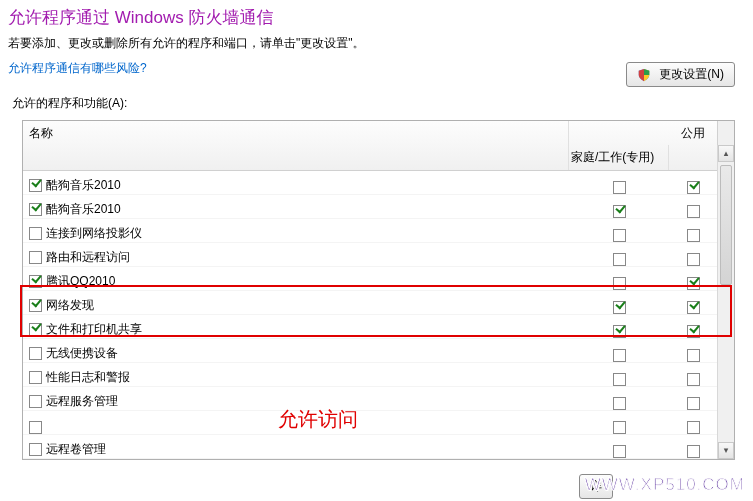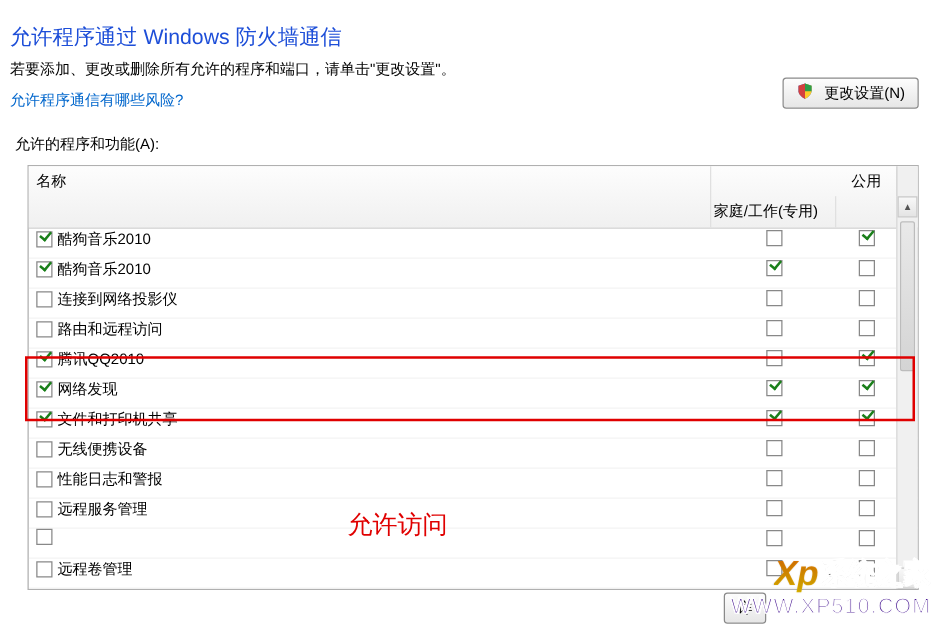--- a/index.html
+++ b/index.html
@@ -7,24 +7,23 @@
     font-family: "Microsoft YaHei", "Segoe UI", Tahoma, sans-serif;
     font-size: 12px;
     background: #fff;
     color: #000;
     width: 753px;
     height: 501px;
     position: relative;
     overflow: hidden;
   }
   .header-title {
-    color: #1d4ed8;
+    color: #a21caf;
     font-size: 17px;
     padding: 6px 8px 2px 8px;
-    margin-top: 12px;
   }
   .header-desc {
     padding: 4px 8px 8px 8px;
     font-size: 12px;
   }
   .risk-link {
     color: #0066cc;
     padding: 0 0 0 8px;
     font-size: 12px;
     display: inline-block;
@@ -36,20 +35,21 @@
     top: 62px;
   }
   .win-button {
     background: linear-gradient(#fdfdfd, #e6e6e6);
     border: 1px solid #8a8a8a;
     border-radius: 3px;
     padding: 3px 10px;
     font-size: 12px;
     cursor: pointer;
     display: inline-flex;
+    align-items: center;
     gap: 8px;
   }
   .shield-ico { width: 14px; height: 14px; display:inline-block; }
   .group-label {
     padding: 18px 8px 4px 12px;
     font-size: 12px;
   }
   .list-container {
     margin: 4px 18px 0 22px;
     border: 1px solid #b0b0b0;
@@ -62,21 +62,21 @@
     border-bottom: 1px solid #d0d0d0;
     font-size: 12px;
   }
   .col-name   { flex: 1; padding: 4px 6px; border-right: 1px solid #e0e0e0;}
   .col-home   { width: 100px; text-align: left; padding: 4px 2px; border-right: 1px solid #e0e0e0; margin-top: 24px;}
   .col-public { width: 48px; text-align: center; padding: 4px 2px;}
   .col-sb     { width: 17px; background:#f0f0f0; border-left:1px solid #d0d0d0;}
   .rows { max-height: 320px; overflow: hidden; }
   .row {
     display: flex;
-    align-items: flex-start;
+    align-items: flex-end;
     border-bottom: 1px solid #f4f4f4;
     font-size: 12px;
     height: 24px;
   }
   .row .c1 { flex: 1; padding: 0 6px; display:flex; align-items:center; gap:4px;}
   .row .c2 { width: 100px; text-align: center;}
   .row .c3 { width: 48px; text-align: center;}
   .row .c4 { width: 17px;}
   .chk {
     width: 13px; height: 13px; border:1px solid #888; display:inline-block;
@@ -278,21 +278,17 @@
   </div>
 </div>
 
 
 <div class="highlight-box" style="left:20px; top:285px; width:712px; height:52px;"></div>
 <div class="anno-text" style="left:278px; top:358px;margin-top:48px;">允许访问</div>
 
 <button class="details-btn">详</button>
 
 <div class="watermark">
-  <div class="wm-logo">
-    <span class="wm-x">Xp</span>
-    <span class="wm-cn">系统之家</span>
-  </div>
   <div class="wm-url">WWW.XP510.COM</div>
 </div>
 
 
 
 
 </body></html>

